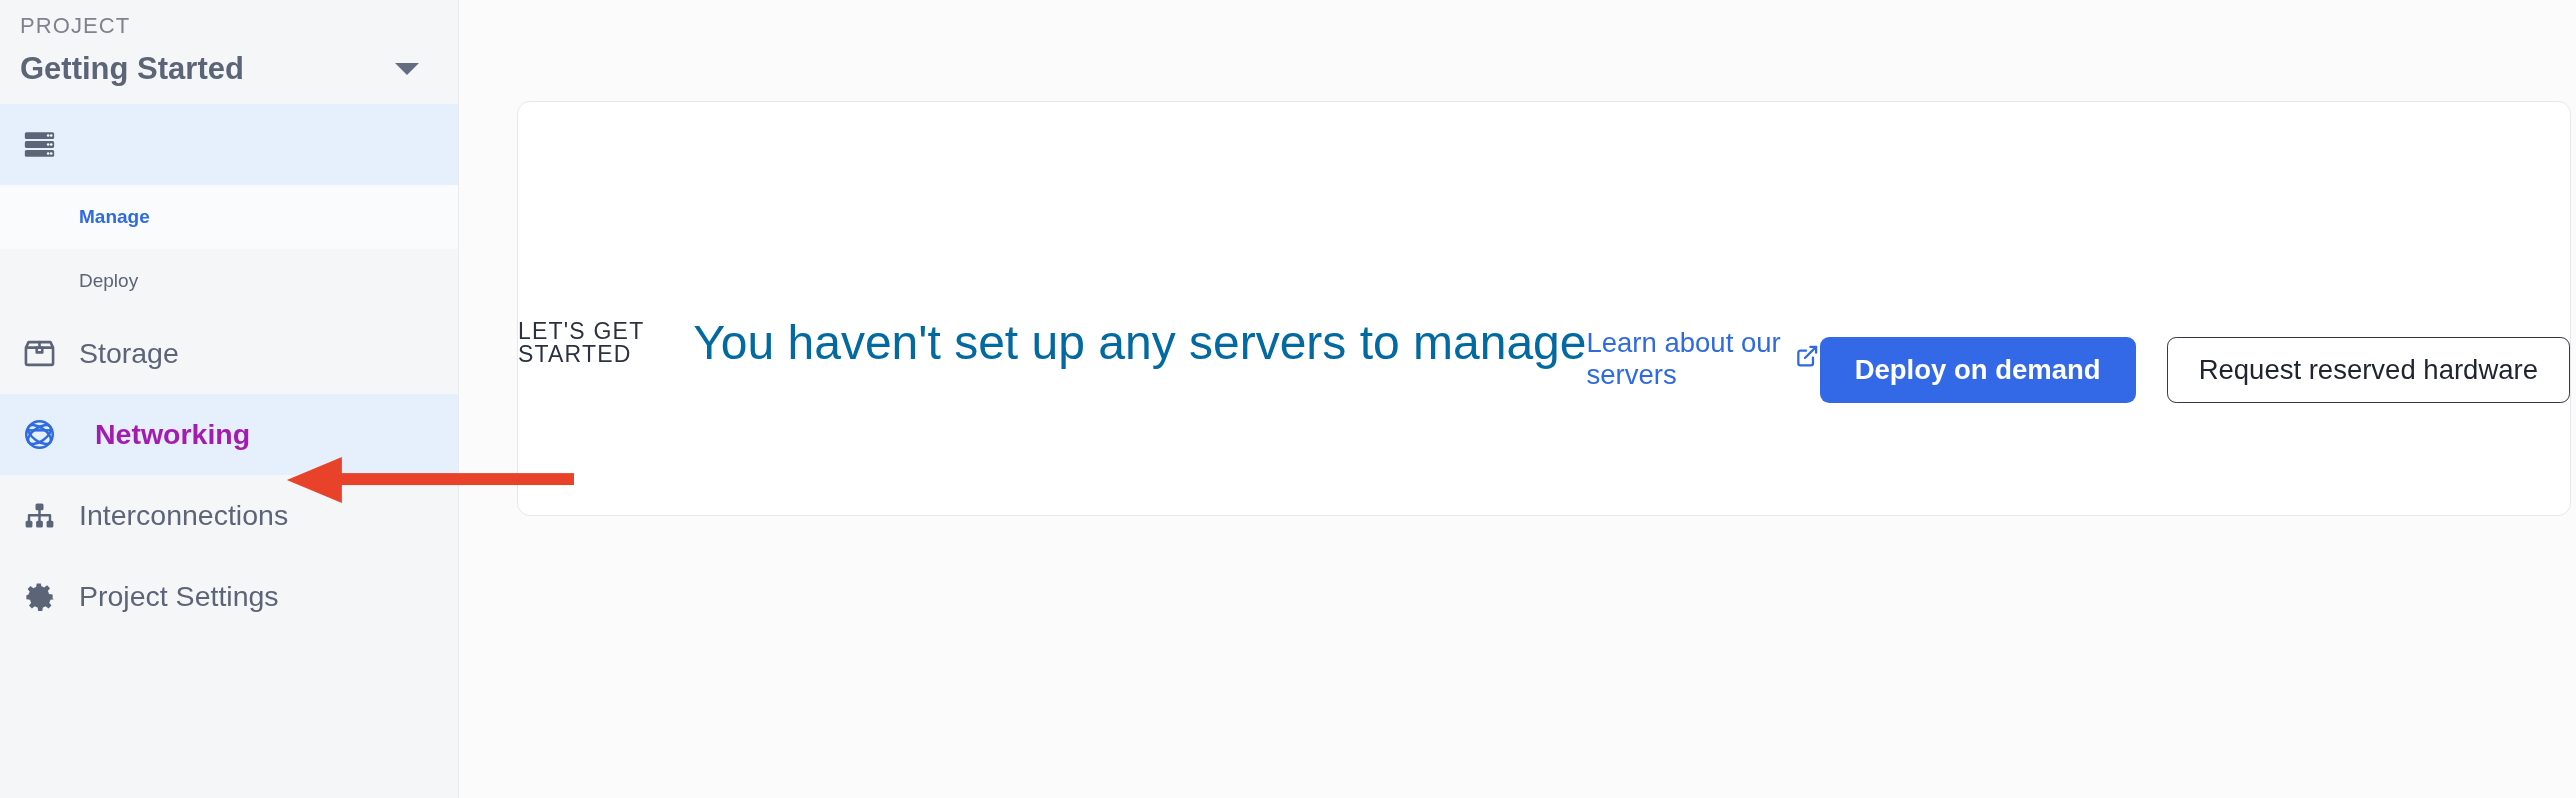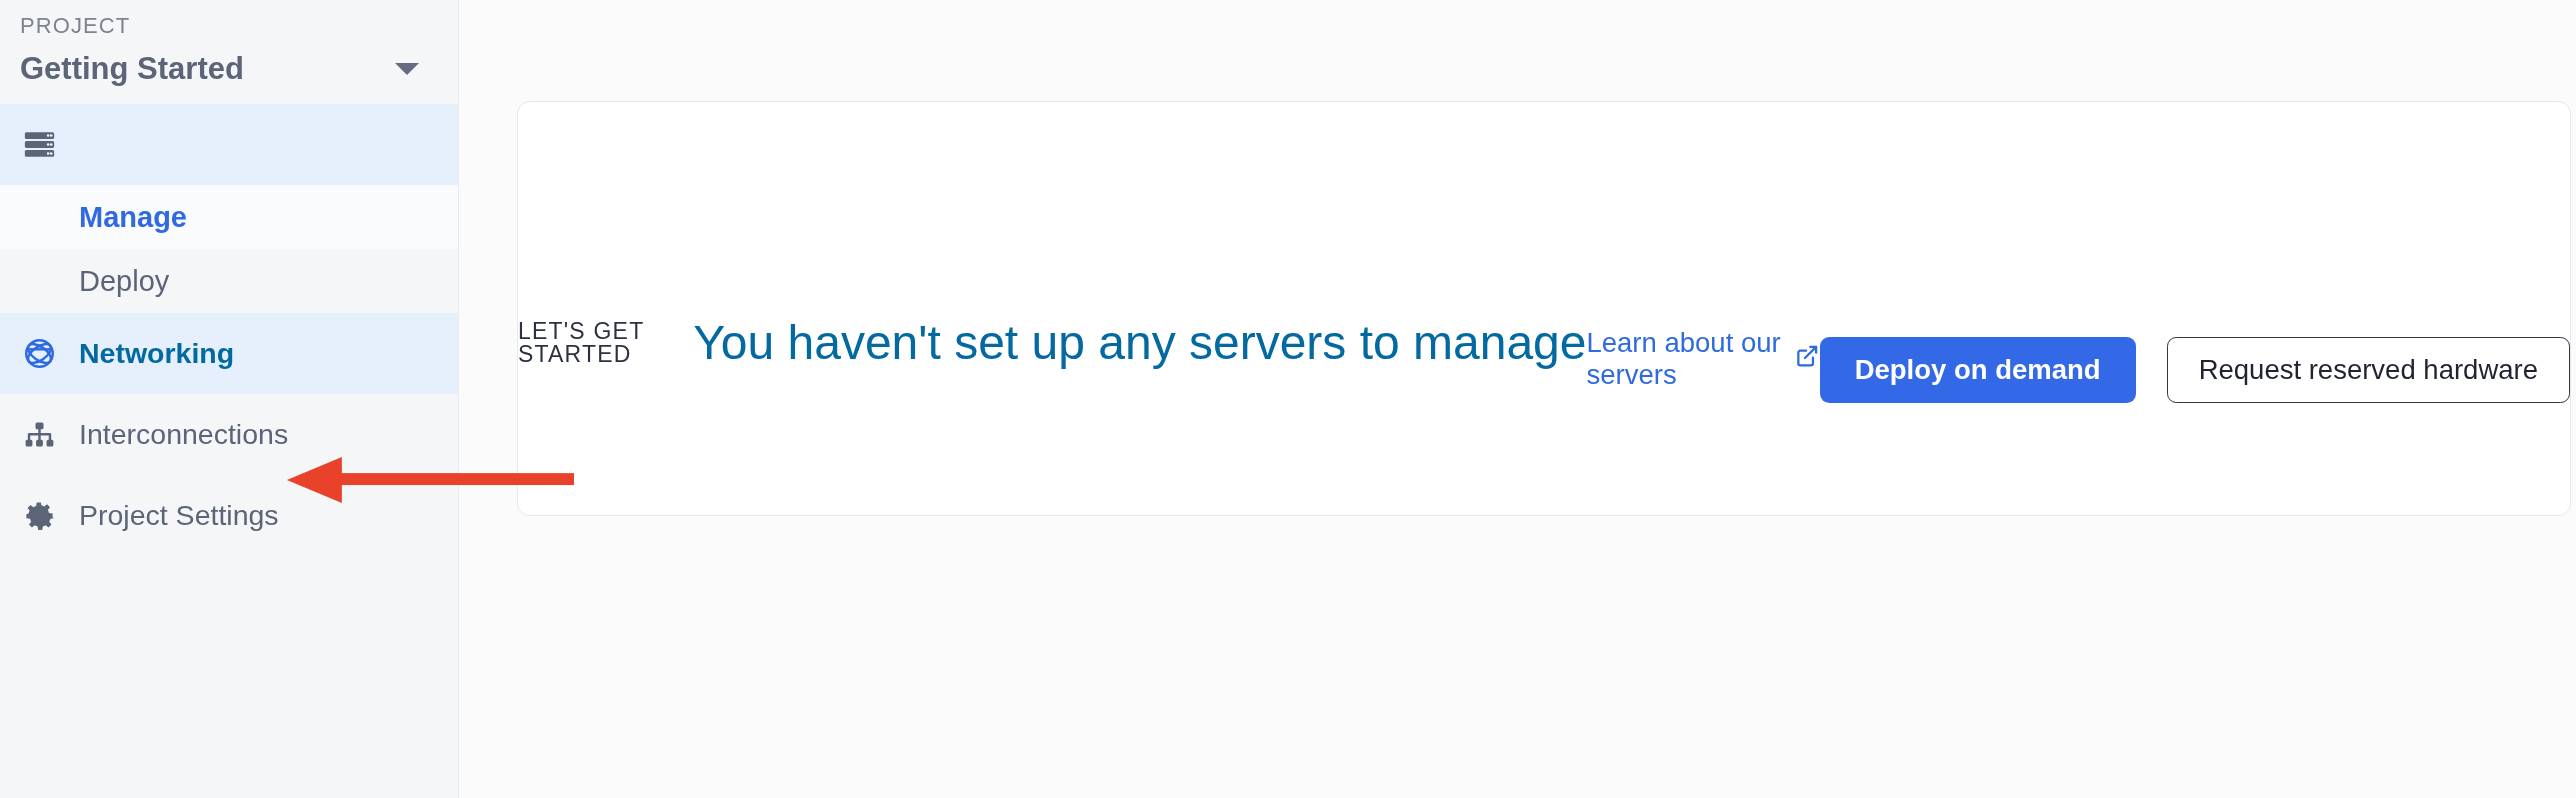--- a/index.html
+++ b/index.html
@@ -87,29 +87,29 @@
     align-items: center;
     justify-content: center;
     margin-right: 20px;
   }
   .nav-item.active {
     background: #e5f0fc;
   }
   .nav-item.active-bold {
     font-weight: 700;
   }
-  .nav-item.blue { color: #0369a1; }
+  .nav-item.blue { color: #a21caf; gap: 16px; }
 
   .sub-item {
     display: flex;
     align-items: center;
     height: 64px;
     padding-left: 79px;
     cursor: pointer;
-    font-size: 29px;
+    font-size: 19px;
     color: #5c6478;
   }
   .sub-item.current {
     color: #2f6ae0;
     font-weight: 700;
     background: #fafbfc;
   }
 
   
   .main {
@@ -239,20 +239,31 @@
       </div>
 
       <div class="sub-item current">
         <span>Manage</span>
       </div>
 
       <div class="sub-item">
         <span>Deploy</span>
       </div>
 
+      <div class="nav-item">
+        <span class="nav-ico">
+          <svg width="37" height="37" viewBox="0 0 24 24" fill="none" stroke="#5c6478" stroke-width="1.7" stroke-linecap="round" stroke-linejoin="round">
+            <path d="M3.2 8.2 L4.9 4.6 h14.2 l1.7 3.6"></path>
+            <rect x="3.2" y="8.2" width="17.6" height="11.2" rx="1.1"></rect>
+            <path d="M12 4.6 V8.2"></path>
+            <path d="M10.2 8.2 v3.1 h3.6 v-3.1"></path>
+          </svg>
+        </span>
+        <span>Storage</span>
+      </div>
 
       <div class="nav-item active blue active-bold">
         <span class="nav-ico">
           <svg width="37" height="37" viewBox="0 0 24 24" fill="none" stroke="#2f6ae0" stroke-width="1.6">
             <circle cx="12" cy="12" r="8.6"></circle>
             <ellipse cx="12" cy="12" rx="8.6" ry="4.3" transform="rotate(-35 12 12)"></ellipse>
             <ellipse cx="12" cy="12" rx="8.6" ry="4.3" transform="rotate(35 12 12)"></ellipse>
             <path d="M4.3 9.3 h15.4"></path>
           </svg>
         </span>

